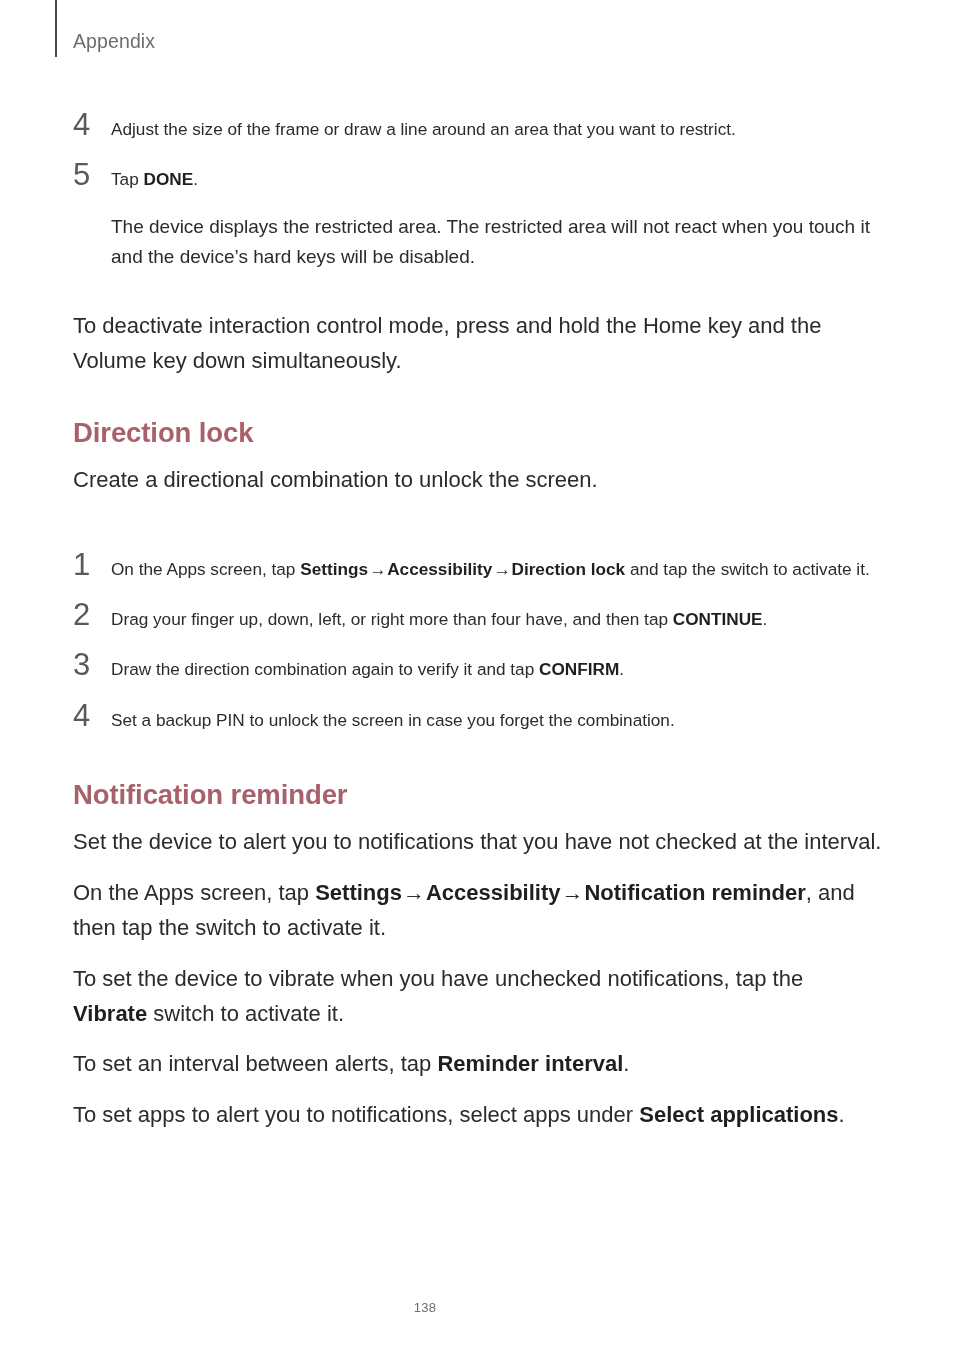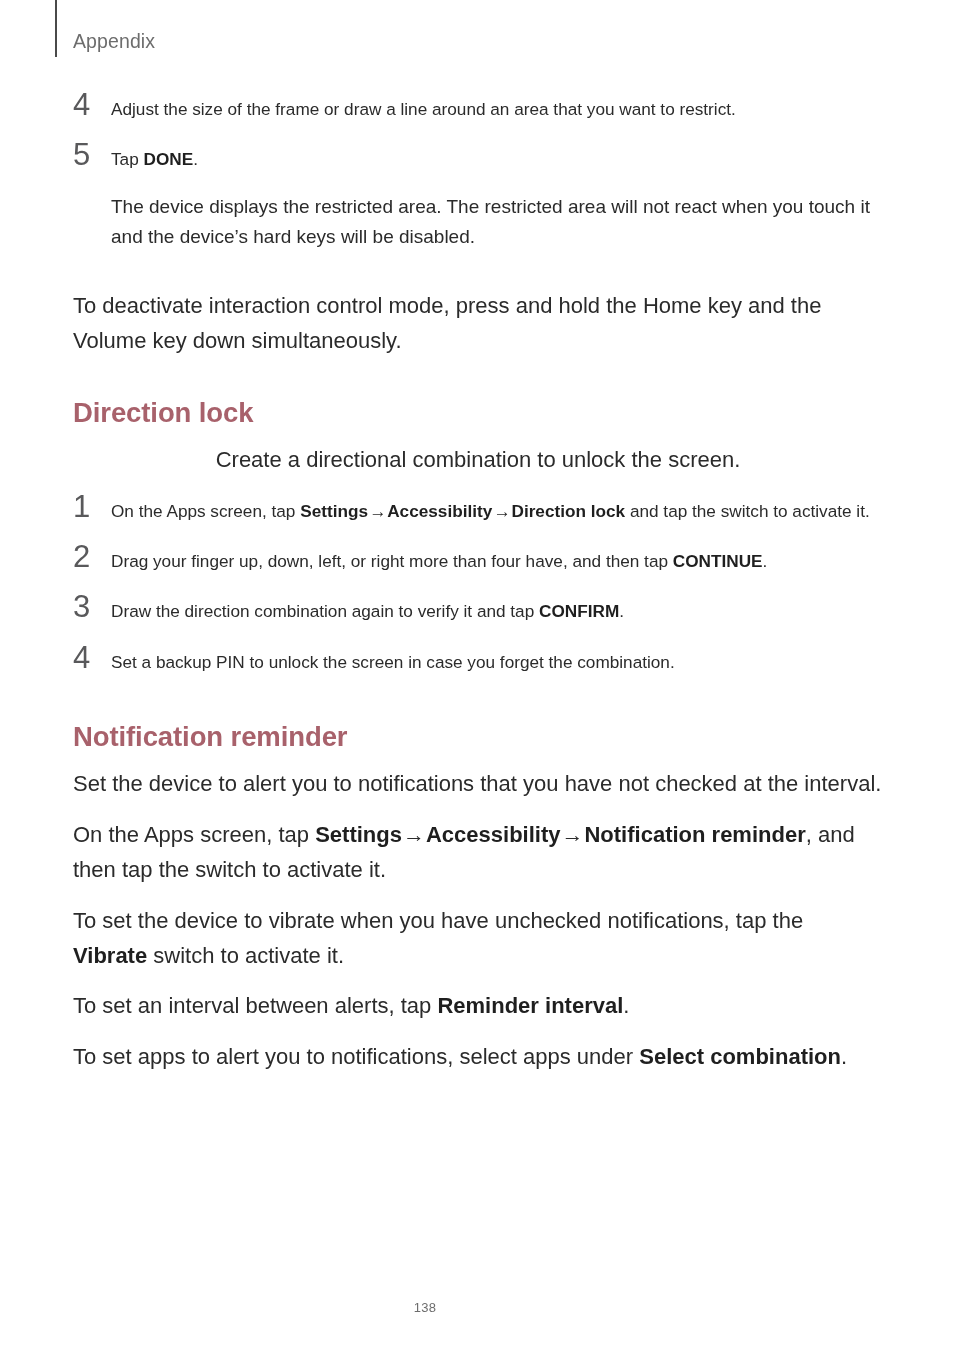--- a/index.html
+++ b/index.html
@@ -73,38 +73,38 @@
     font-size: 31px;
     line-height: 1;
     font-weight: 300;
     color: #59595b;
     text-align: left;
   }
   .step-body {
     font-size: 17.2px;
     line-height: 1.59;
     color: #2b2b2b;
+    margin-top: 20px;
   }
   .step-sub {
     font-size: 19px;
     line-height: 1.59;
     color: #2b2b2b;
     margin-top: 18px;
   }
 
   
   p.para {
     font-size: 22px;
     line-height: 1.59;
     color: #2b2b2b;
     margin: 0 0 16px 0;
   }
   p.para.tight {
-    margin-bottom: 6px;
-    text-align: center;
+    margin-bottom: 24px;
   }
 
   
   h2.section-heading {
     font-size: 27.5px;
     line-height: 1.15;
     font-weight: 700;
     color: #a8616b;
     margin: 0 0 14px 0;
     letter-spacing: -0.1px;
@@ -190,21 +190,21 @@
     <h2 class="section-heading">Notification reminder</h2>
     <p class="para">Set the device to alert you to notifications that you have not checked at the interval.</p>
 
     <p class="para"><span>On the Apps screen, tap </span><b>Settings</b><span class="arrow">→</span><b>Accessibility</b><span class="arrow">→</span><b>Notification reminder</b><span>, and then tap the switch to activate it.</span></p>
 
     <p class="para"><span>To set the device to vibrate when you have unchecked notifications, tap the </span><b>Vibrate</b><span> switch to activate it.</span></p>
 
 
     <p class="para"><span>To set an interval between alerts, tap </span><b>Reminder interval</b><span>.</span></p>
 
-    <p class="para"><span>To set apps to alert you to notifications, select apps under </span><b>Select combination</b><span>.</span></p>
+    <p class="para"><span>To set apps to alert you to notifications, select apps under </span><b>Select applications</b><span>.</span></p>
 
   </div>
 
   <div class="footer">
     <span class="page-number">138</span>
   </div>
 
 </div>
 
 </body></html>

